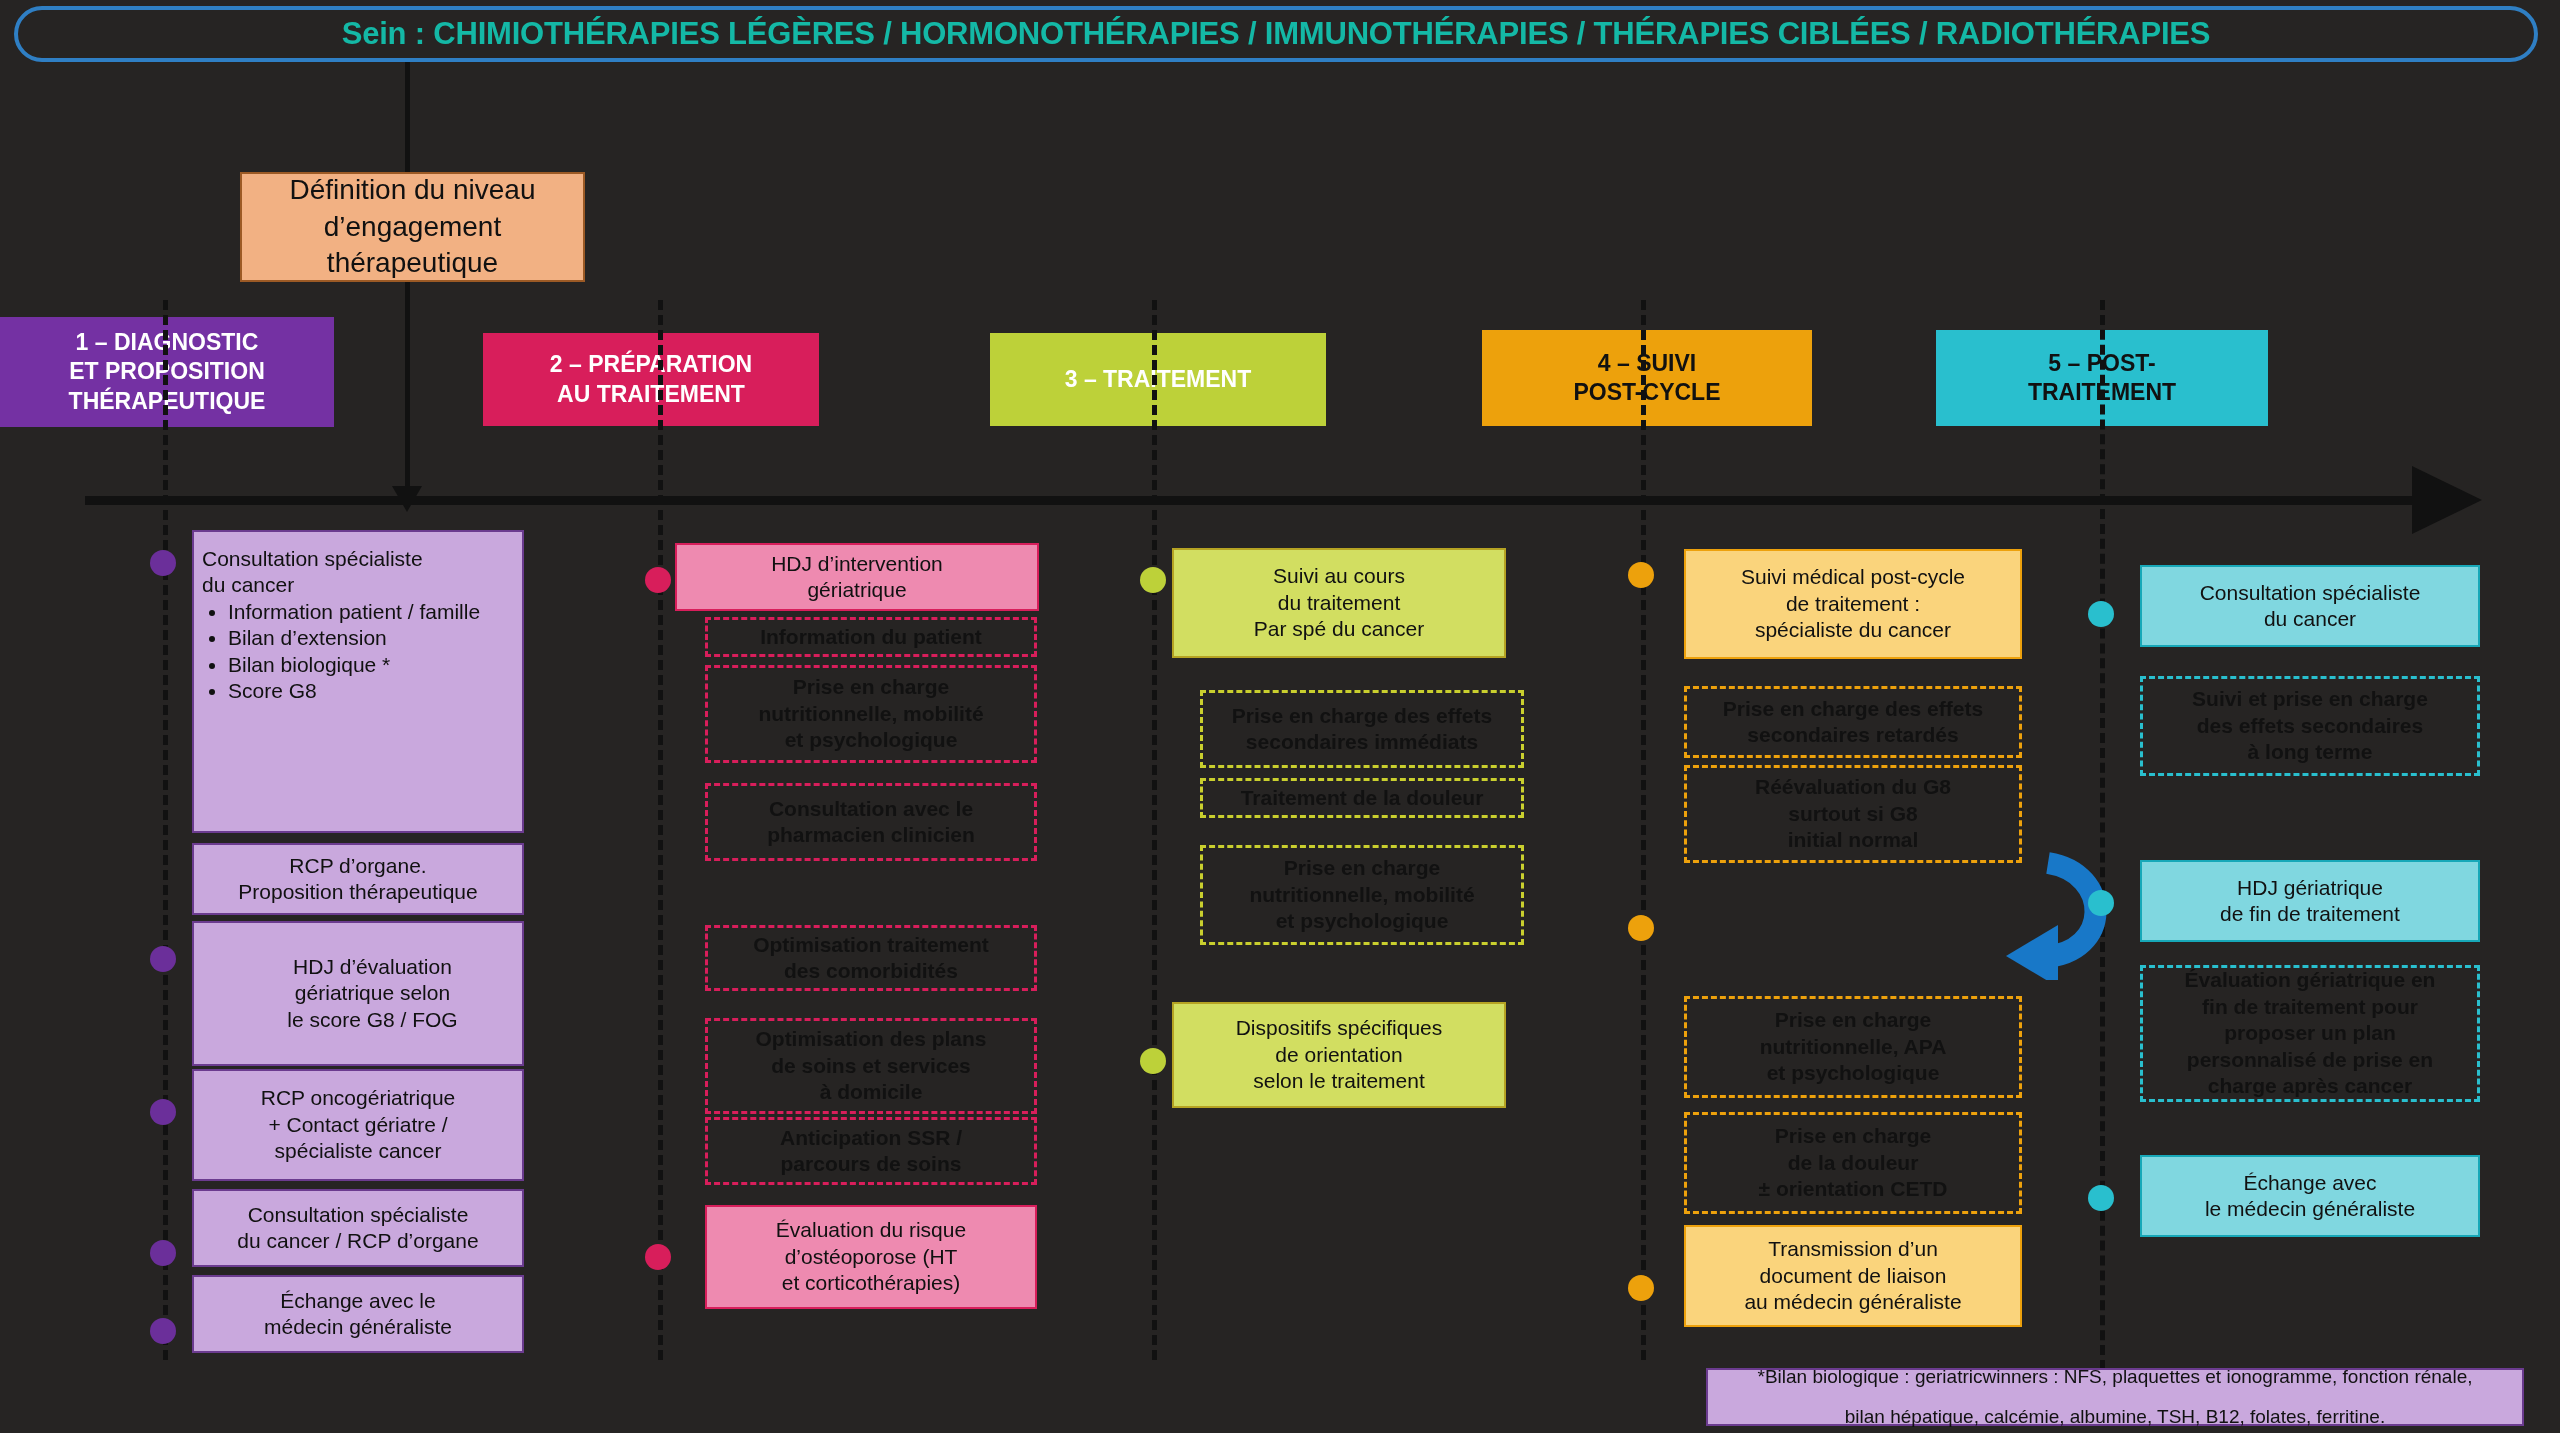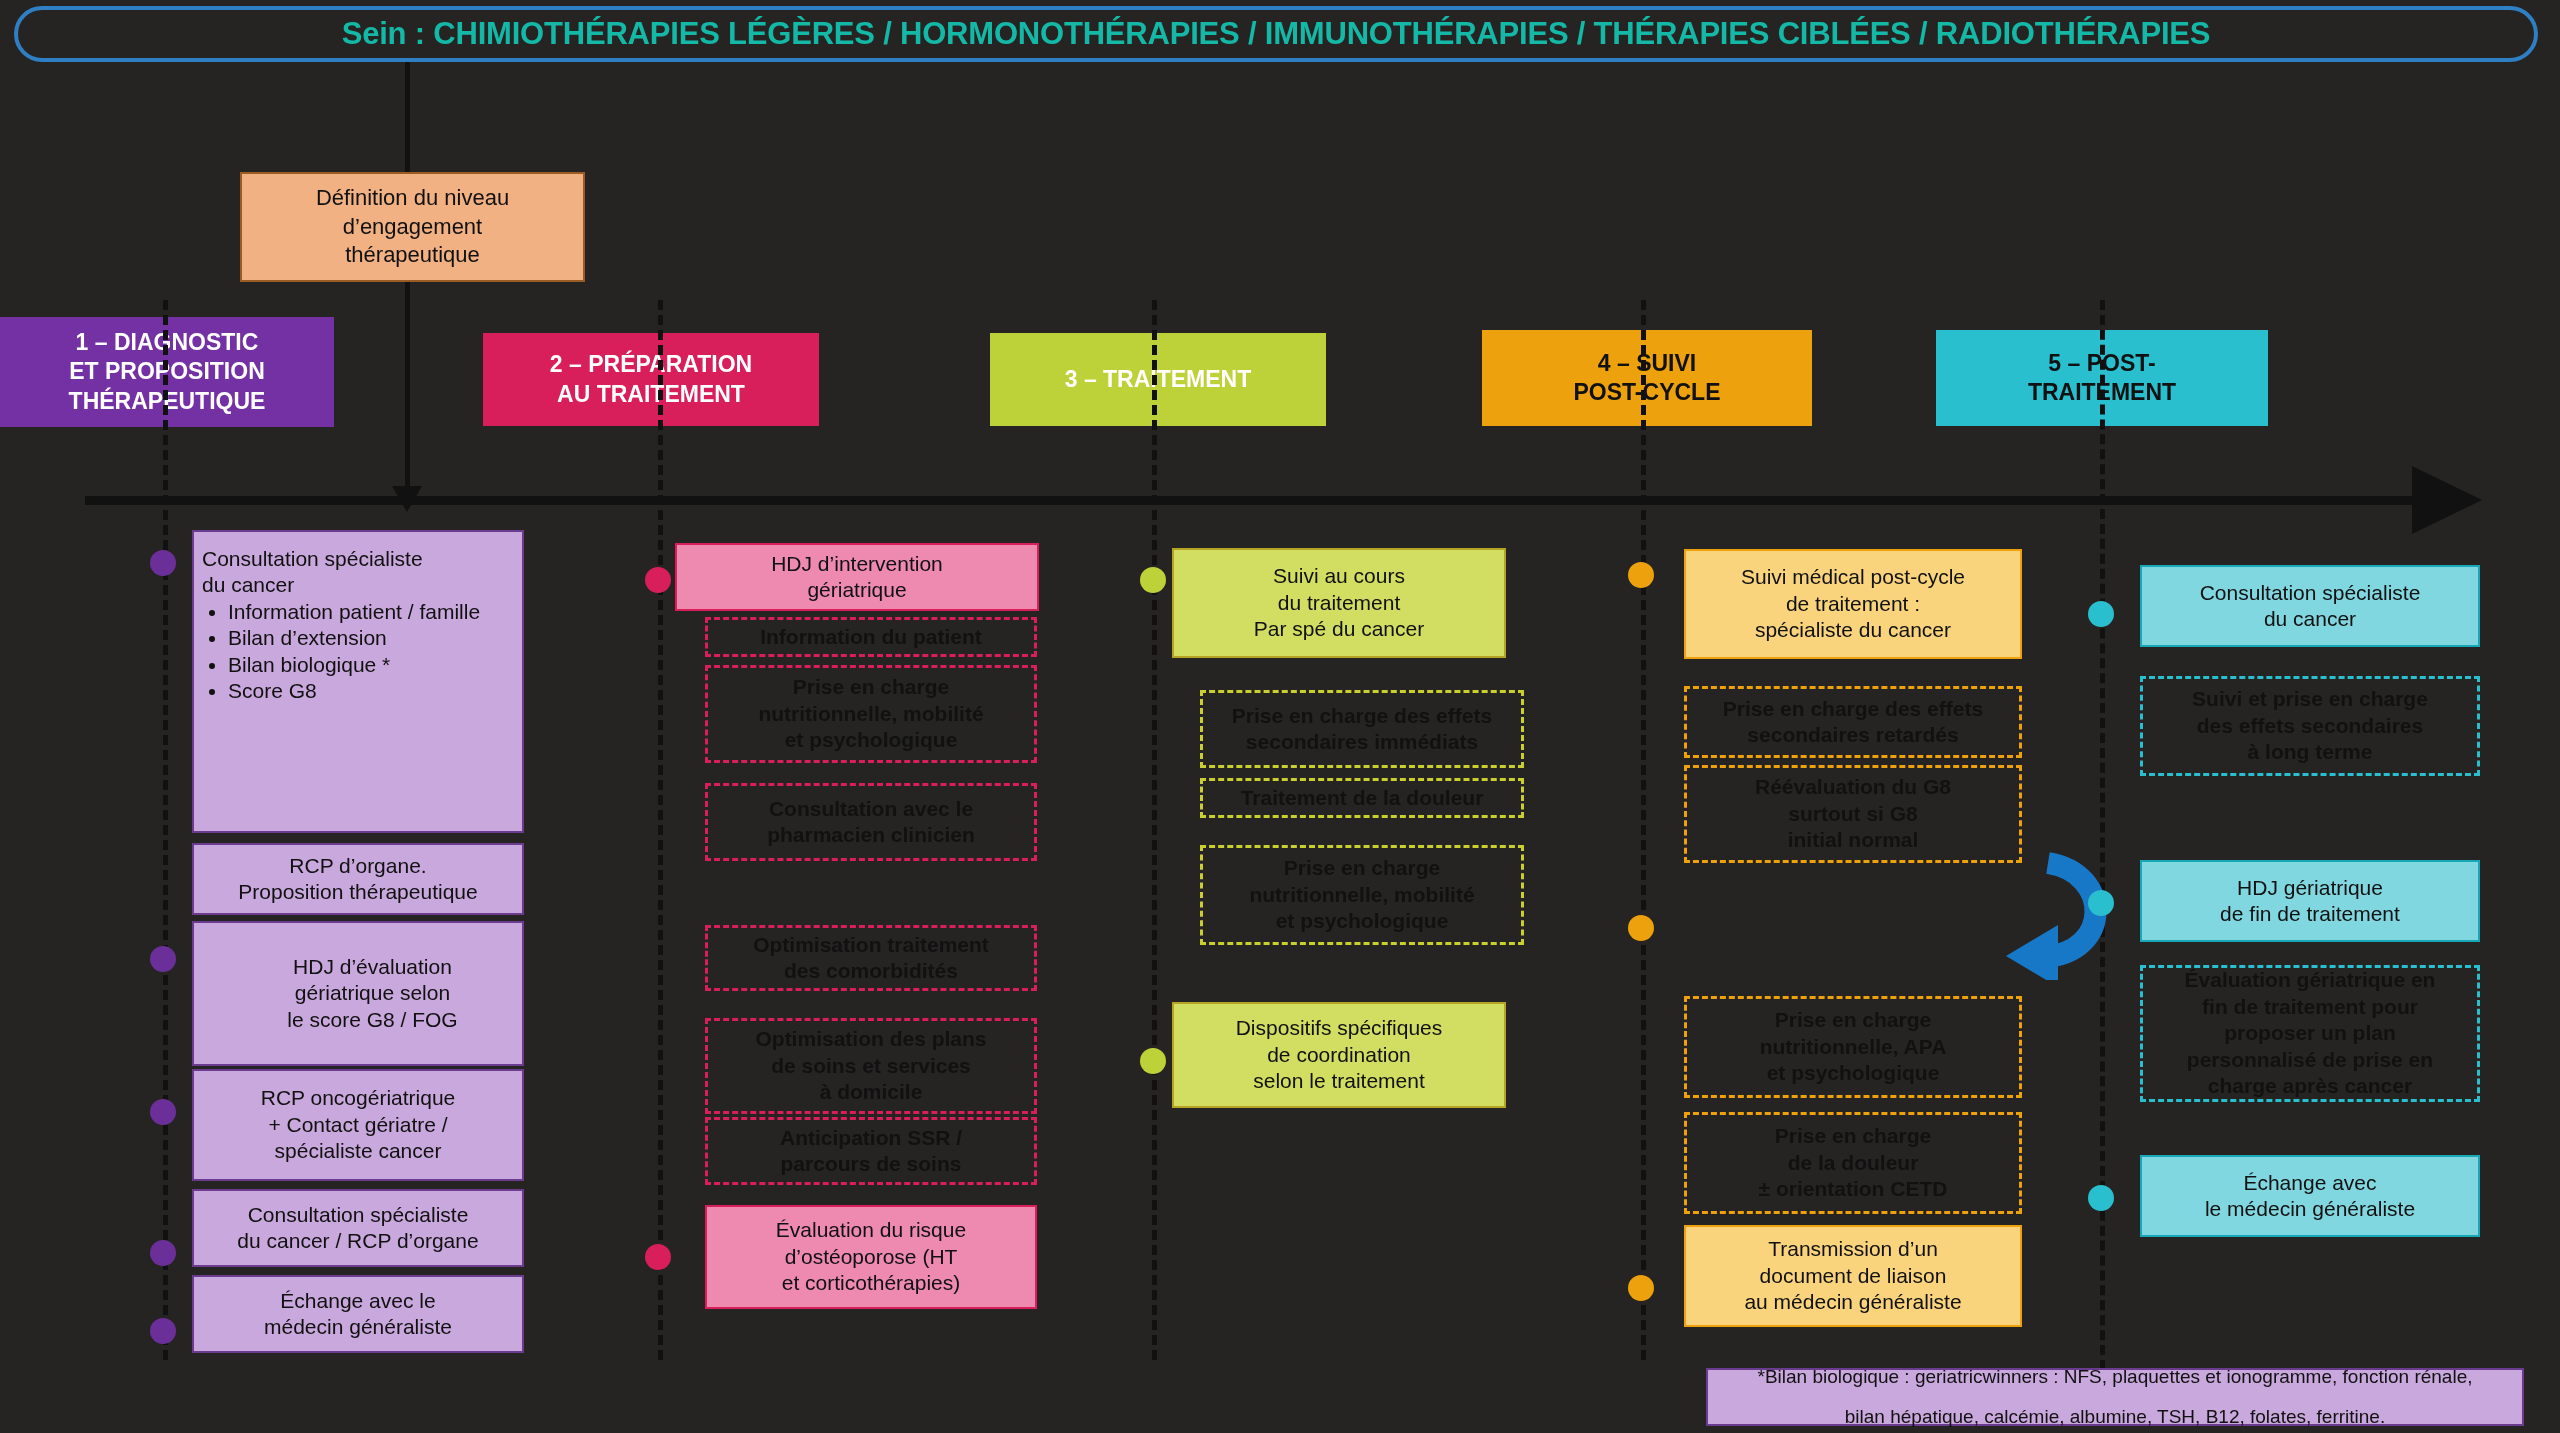--- a/index.html
+++ b/index.html
@@ -51,21 +51,21 @@
     width: 345px;
     height: 110px;
     background: #f2b183;
     border: 2px solid #9c5a25;
     box-sizing: border-box;
     display: flex;
     flex-direction: column;
     align-items: center;
     justify-content: center;
     color: #111;
-    font-size: 22px;
+    font-size: 28px;
     line-height: 1.30;
     text-align: center;
   }
 
   
   #engagement-arrow-line {
     position: absolute;
     left: 405px;
     top: 62px;
     width: 5px;
@@ -343,21 +343,21 @@
   </div>
 
   <div class="card dashed" style="left:1200px; top:845px; width:324px; height:100px; border-color:#c9cf2e;">
     <span class="line">Prise en charge</span>
     <span class="line">nutritionnelle, mobilité</span>
     <span class="line">et psychologique</span>
   </div>
 
   <div class="card solid" style="left:1172px; top:1002px; width:334px; height:106px; background:#d2de61; border-color:#b5a323;">
     <span class="line">Dispositifs spécifiques</span>
-    <span class="line">de coordination</span>
+    <span class="line">de orientation</span>
     <span class="line">selon le traitement</span>
   </div>
 
   <div class="dot" style="left:1628px; top:562px; background:#eda10c;"></div>
   <div class="dot" style="left:1628px; top:915px; background:#eda10c;"></div>
   <div class="dot" style="left:1628px; top:1275px; background:#eda10c;"></div>
 
   <div class="card solid" style="left:1684px; top:549px; width:338px; height:110px; background:#fad47c; border-color:#eda10c;">
     <span class="line">Suivi médical post-cycle</span>
     <span class="line">de traitement :</span>

